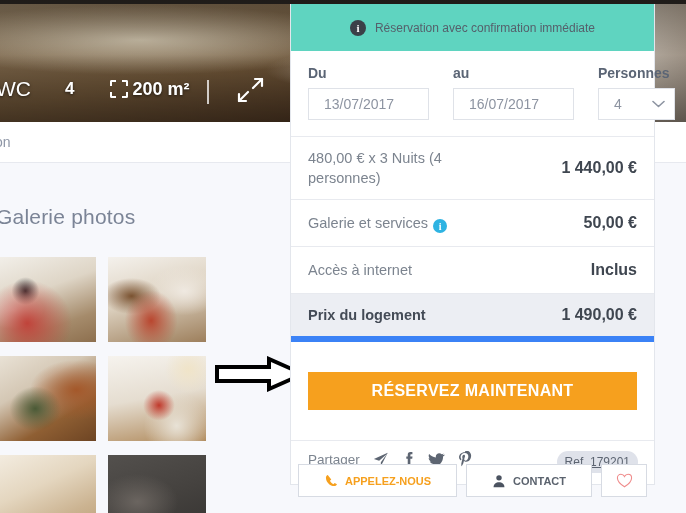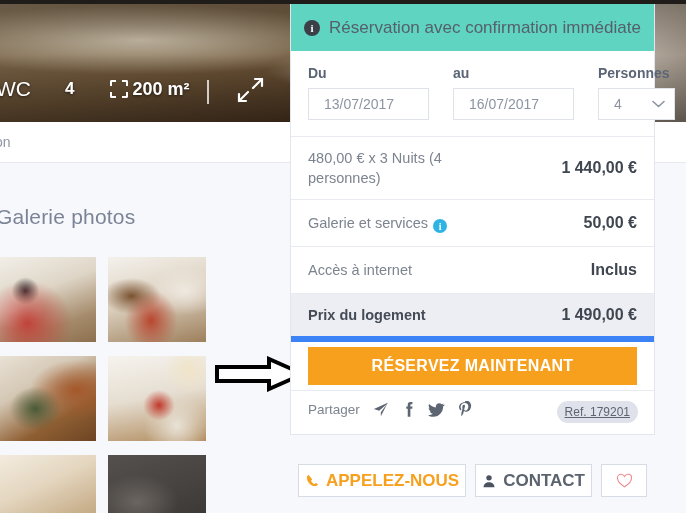--- a/index.html
+++ b/index.html
@@ -101,21 +101,21 @@
   .panel-head {
     height: 47px; background: #5fd4c0;
     display: flex; align-items: center; justify-content: center; gap: 9px;
     color: #5c6470;
   }
   .info-dark {
     width: 16px; height: 16px; border-radius: 50%; background: #3b4048;
     color: #fff; font-size: 11px; font-weight: 700; font-family: "Liberation Serif", serif;
     display: flex; align-items: center; justify-content: center; flex: 0 0 auto;
   }
-  .panel-head-txt { font-size: 17px; color: #55606b; }
+  .panel-head-txt { font-size: 12px; color: #55606b; }
 
   .dates-row { padding: 14px 17px 16px 17px; display: flex; gap: 24px; }
   .fld { display: flex; flex-direction: column; }
   .fld-lbl { font-size: 14px; font-weight: 700; color: #5b6575; margin-bottom: 7px; }
   .fld-input {
     height: 32px; border: 1px solid #dfe2e8; background: #fff;
     display: flex; align-items: center; padding: 0 15px;
     font-size: 14px; color: #8d94a1;
   }
   .fld-du .fld-input, .fld-au .fld-input { width: 121px; }
@@ -132,21 +132,21 @@
   .prow-total { background: #eceef3; border-bottom: 6px solid #3b82f6; }
   .prow-total .prow-lbl { font-weight: 700; color: #444b56; font-size: 14.5px; }
   .prow-total .prow-val { font-size: 16px; }
   .info-blue {
     display: inline-flex; width: 14px; height: 14px; border-radius: 50%;
     background: #2eb3e2; color: #fff; font-size: 10px; font-weight: 700;
     font-family: "Liberation Serif", serif;
     align-items: center; justify-content: center; vertical-align: -2px; margin-left: 5px;
   }
 
-  .cta-wrap { padding: 5px 17px; border-bottom: 1px solid #e8eaef; }
+  .cta-wrap { padding: 30px 17px; border-bottom: 1px solid #e8eaef; }
   .cta-btn {
     width: 100%; height: 38px; background: #f6a01e; border: none;
     color: #fff; font-size: 16px; font-weight: 700; letter-spacing: .3px;
     cursor: pointer; font-family: "Liberation Sans", sans-serif;
   }
 
   .share-row {
     display: flex; align-items: flex-start; justify-content: space-between;
     padding: 10px 16px 11px 17px;
   }
@@ -159,21 +159,21 @@
   }
 
   
   .actions {
     position: absolute; left: 290px; top: 464px; width: 365px;
     display: flex; gap: 9px; padding: 0 8px;
   }
   .act {
     height: 33px; border: 1px solid #d7dbe3; background: #fff;
     display: flex; align-items: center; justify-content: center; gap: 7px;
-    font-size: 17px; font-weight: 700; cursor: pointer;
+    font-size: 11px; font-weight: 700; cursor: pointer;
   }
   .act-call { flex: 1 1 auto; color: #f6a01e; }
   .act-contact { flex: 1 1 auto; color: #5b636e; }
   .act-fav { width: 46px; flex: 0 0 auto; }
 </style>
 </head>
 <body>
 
 <div id="root">
 

